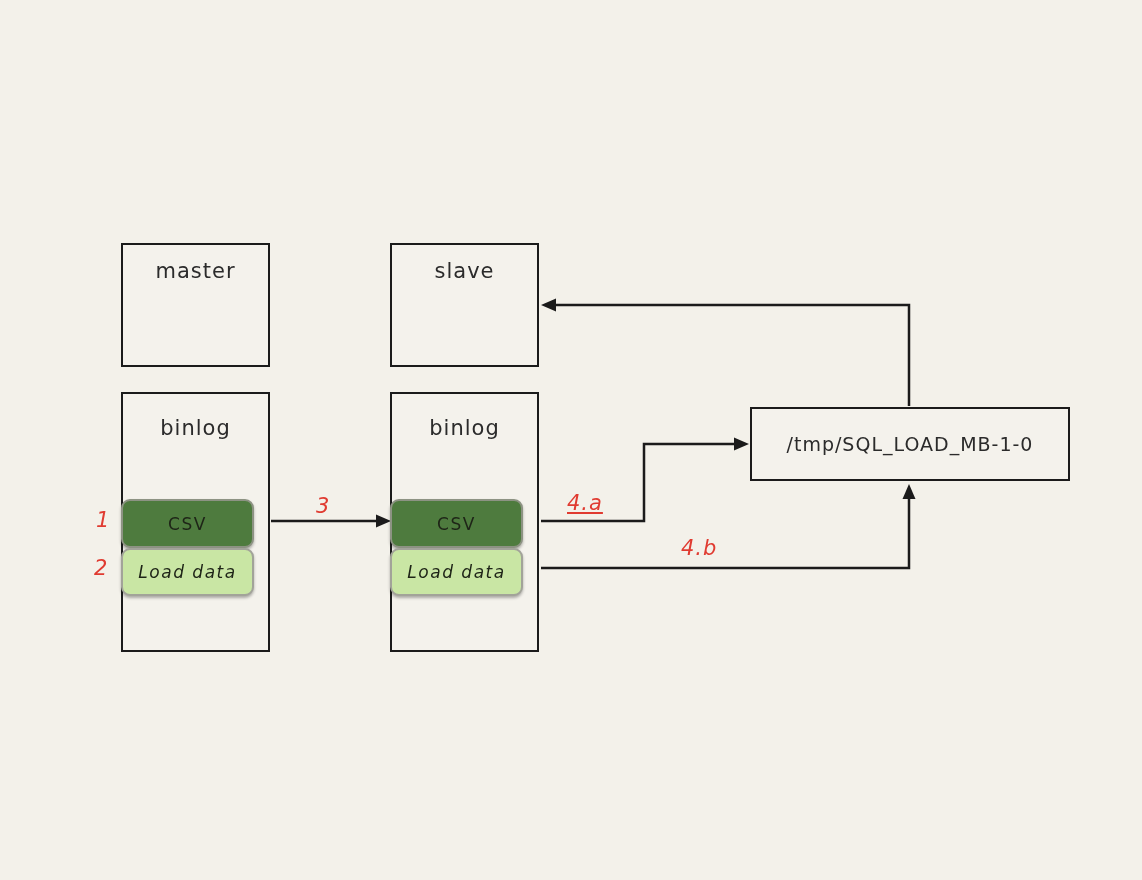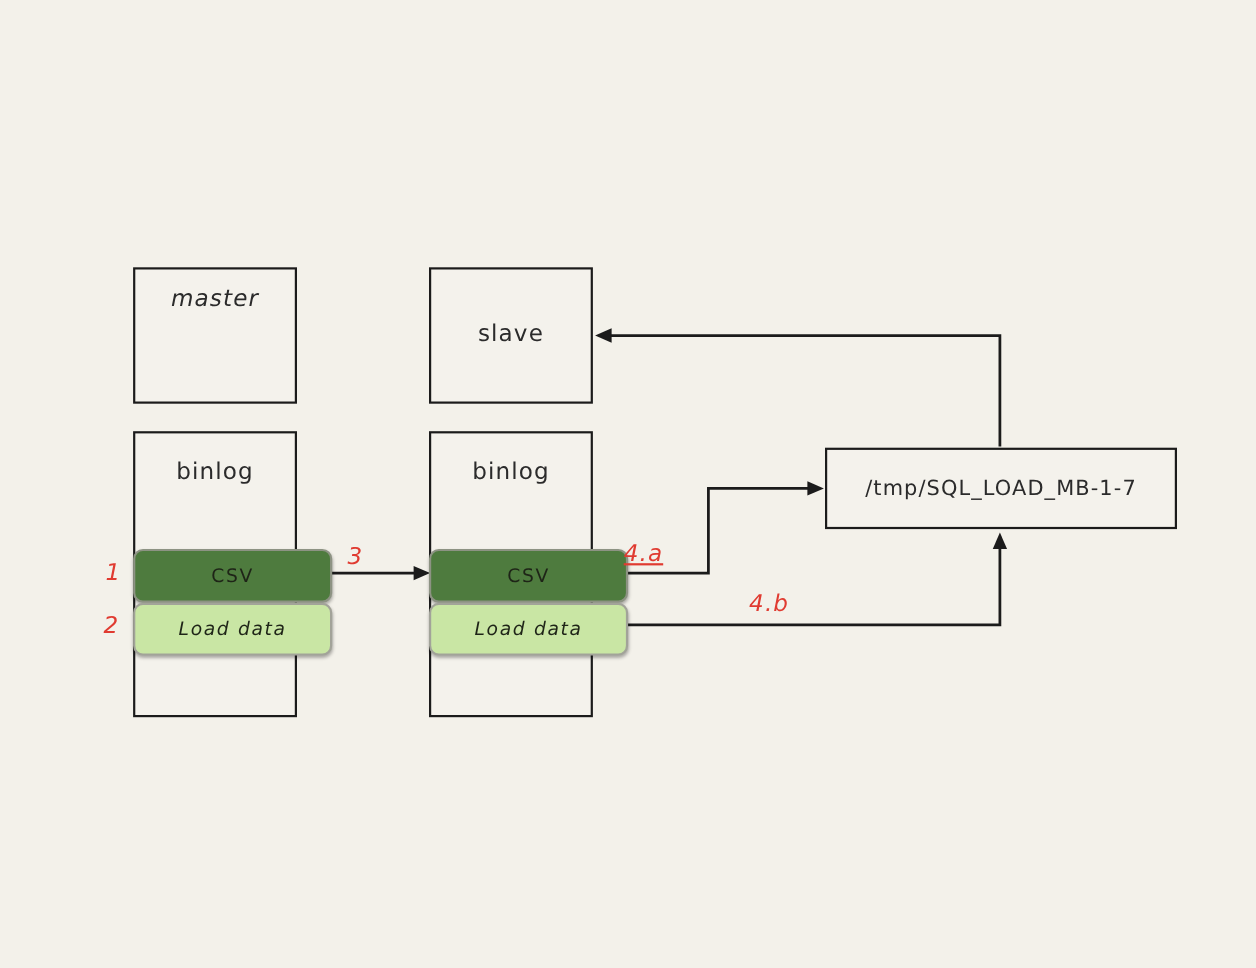--- a/index.html
+++ b/index.html
@@ -37,21 +37,21 @@
     box-sizing:border-box;
     display:flex;
     align-items:center;
     justify-content:center;
     font-size:18px;
     letter-spacing:1px;
   }
   .event-block{
     position:absolute;
     left:-2px;
-    width:181px;
+    width:133px;
     border-radius:9px;
     box-sizing:border-box;
     display:flex;
     align-items:center;
     justify-content:center;
     font-size:17px;
     letter-spacing:1.5px;
     color:#1e2417;
     box-shadow:0 2px 3px rgba(0,0,0,0.30);
   }
@@ -129,40 +129,40 @@
       <polygon points="909,484 902.5,499 915.5,499"></polygon>
     </g>
 
     <g>
       <polyline points="909,406 909,305 553,305"></polyline>
       <polygon points="541,305 556,298.5 556,311.5"></polygon>
     </g>
   </svg>
 
   <div class="node" style="left:121px;top:243px;width:149px;height:124px;">
-    <div class="node-title" style="top:14px;font-style:italic;">master</div>
+    <div class="node-title" style="top:14px;">master</div>
   </div>
 
   <div class="node" style="left:390px;top:243px;width:149px;height:124px;">
-    <div class="node-title" style="top:14px;margin-top:32px;">slave</div>
+    <div class="node-title" style="top:14px;">slave</div>
   </div>
 
   <div class="node" style="left:121px;top:392px;width:149px;height:260px;">
     <div class="node-title" style="top:22px;">binlog</div>
     <div class="event-block event-csv">CSV</div>
     <div class="event-block event-load">Load data</div>
   </div>
 
   <div class="node" style="left:390px;top:392px;width:149px;height:260px;">
     <div class="node-title" style="top:22px;">binlog</div>
     <div class="event-block event-csv">CSV</div>
     <div class="event-block event-load">Load data</div>
   </div>
 
-  <div class="tmp-node">/tmp/SQL_LOAD_MB-1-7</div>
+  <div class="tmp-node">/tmp/SQL_LOAD_MB-1-0</div>
 
   <div class="step-label" style="left:96px;top:508px;">1</div>
   <div class="step-label" style="left:94px;top:556px;">2</div>
   <div class="step-label" style="left:316px;top:494px;">3</div>
   <div class="step-label" style="left:567px;top:491px;text-decoration:underline;">4.a</div>
   <div class="step-label" style="left:681px;top:536px;">4.b</div>
 
 </div>
 
 </body></html>

